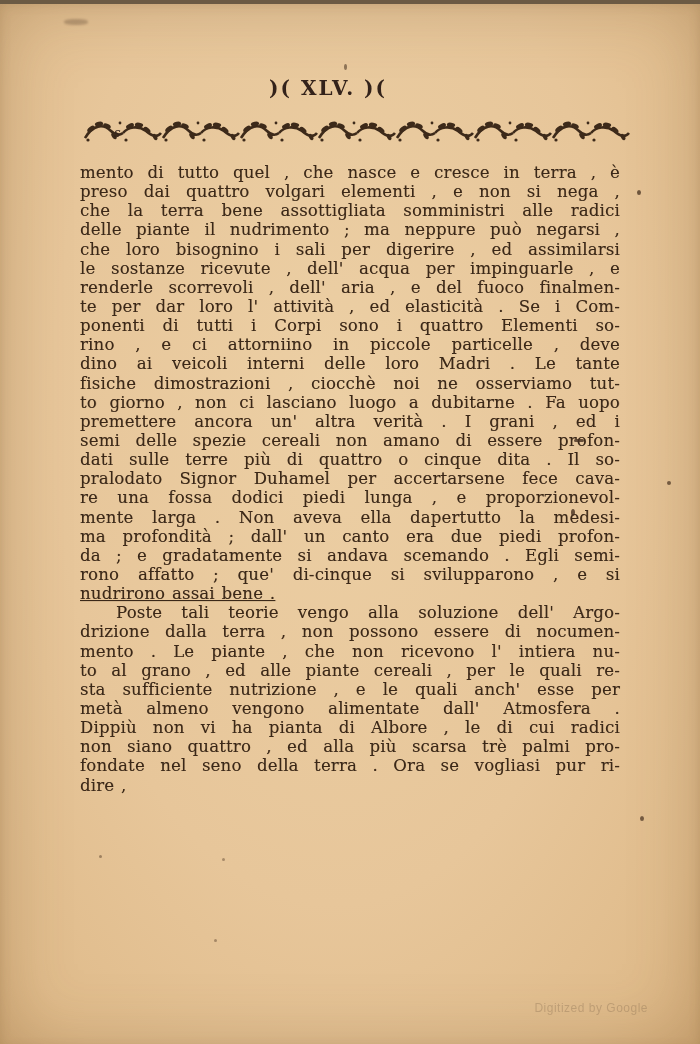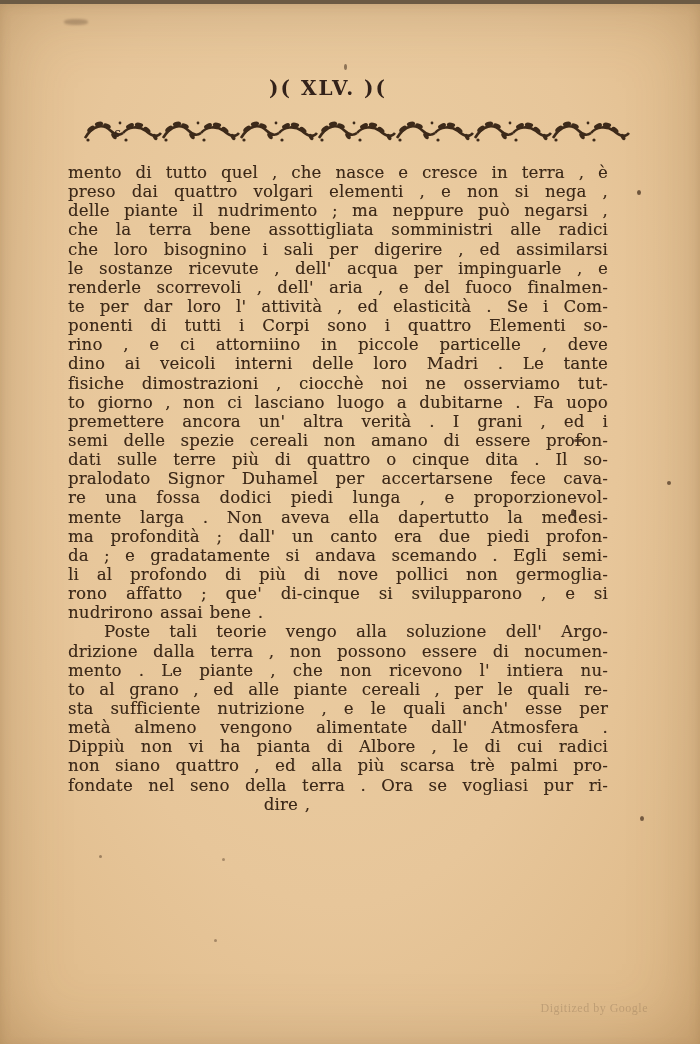--- a/index.html
+++ b/index.html
@@ -23,47 +23,47 @@
   }
   .ornament{
     position:absolute;top:114px;left:84px;width:546px;height:32px;
   }
   .ornament svg{display:block;width:546px;height:32px;}
   .signature-mark{
     position:absolute;left:30px;top:7px;
     font-size:13px;font-style:italic;color:#33221a;
   }
   .textblock{
-    position:absolute;left:68px;top:159px;width:540px;
+    position:absolute;left:80px;top:159px;width:540px;
     font-size:16.5px;line-height:19.15px;
     letter-spacing:.2px;word-spacing:.08em;
     color:#3b2818;
     text-shadow:.3px .3px 0 rgba(59,40,24,.35);
   }
   .line{
     text-align:justify;
     text-align-last:justify;
     white-space:normal;
     height:19.15px;overflow:visible;
   }
-  .line.noj{text-align:right;text-align-last:left;}
+  .line.noj{text-align:right;text-align-last:left;text-decoration:underline;}
   .line.indent{padding-left:36px;}
   .catchword{
-    text-align:center;
+    text-align:left;
     padding-right:102px;
     height:19.15px;
   }
   .speck{position:absolute;background:#46301f;border-radius:50%;}
   .speck.dash{border-radius:2px;}
   .smudge{position:absolute;background:#46301f;border-radius:40%;filter:blur(1px);}
   .watermark{
     position:absolute;right:52px;top:997px;
     font-size:12px;color:#8d7254;opacity:.38;
     filter:blur(.5px);
-    font-family:Liberation Serif, serif;
+    font-family:Liberation Sans, sans-serif;
     letter-spacing:.5px;
   }
 </style>
 </head>
 <body>
 
 <div class="page">
 
   <div class="page-number">)( XLV. )(</div>
 
@@ -93,40 +93,39 @@
       <use href="#sprig" x="312"></use>
       <use href="#sprig" x="390"></use>
       <use href="#sprig" x="468"></use>
     </svg>
     <span class="signature-mark">s</span>
   </div>
 
   <div class="textblock">
     <div class="line">mento di tutto quel , che nasce e cresce in terra , è</div>
     <div class="line">preso dai quattro volgari elementi , e non si nega ,</div>
+    <div class="line">che la terra bene assottigliata somministri alle radici</div>
     <div class="line">delle piante il nudrimento ; ma neppure può negarsi ,</div>
-    <div class="line">che la terra bene assottigliata somministri alle radici</div>
     <div class="line">che loro bisognino i sali per digerire , ed assimilarsi</div>
     <div class="line">le sostanze ricevute , dell' acqua per impinguarle , e</div>
     <div class="line">renderle scorrevoli , dell' aria , e del fuoco finalmen-</div>
     <div class="line">te per dar loro l' attività , ed elasticità . Se i Com-</div>
     <div class="line">ponenti di tutti i Corpi sono i quattro Elementi so-</div>
     <div class="line">rino , e ci attorniino in piccole particelle , deve</div>
     <div class="line">dino ai veicoli interni delle loro Madri . Le tante</div>
     <div class="line">fisiche dimostrazioni , ciocchè noi ne osserviamo tut-</div>
     <div class="line">to giorno , non ci lasciano luogo a dubitarne . Fa uopo</div>
     <div class="line">premettere ancora un' altra verità . I grani , ed i</div>
     <div class="line">semi delle spezie cereali non amano di essere profon-</div>
     <div class="line">dati sulle terre più di quattro o cinque dita . Il so-</div>
     <div class="line">pralodato Signor Duhamel per accertarsene fece cava-</div>
     <div class="line">re una fossa dodici piedi lunga , e proporzionevol-</div>
     <div class="line">mente larga . Non aveva ella dapertutto la medesi-</div>
     <div class="line">ma profondità ; dall' un canto era due piedi profon-</div>
     <div class="line">da ; e gradatamente si andava scemando . Egli semi-</div>
-    <div class="line">li al profondo di più di nove pollici non germoglia-</div>
     <div class="line">rono affatto ; que' di-cinque si svilupparono , e si</div>
     <div class="line noj">nudrirono assai bene .</div>
 
     <div class="line indent">Poste tali teorie vengo alla soluzione dell' Argo-</div>
     <div class="line">drizione dalla terra , non possono essere di nocumen-</div>
     <div class="line">mento . Le piante , che non ricevono l' intiera nu-</div>
     <div class="line">to al grano , ed alle piante cereali , per le quali re-</div>
     <div class="line">sta sufficiente nutrizione , e le quali anch' esse per</div>
     <div class="line">metà almeno vengono alimentate dall' Atmosfera .</div>
     <div class="line">Dippiù non vi ha pianta di Albore , le di cui radici</div>

